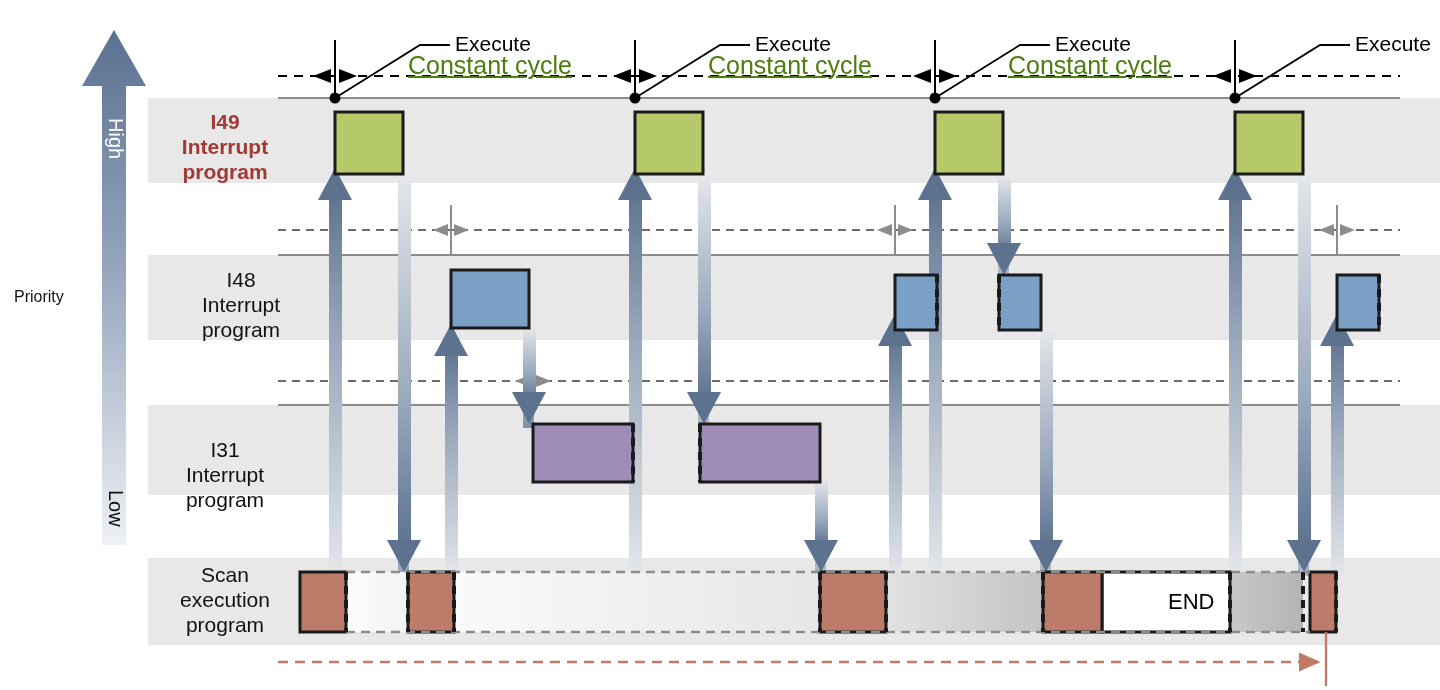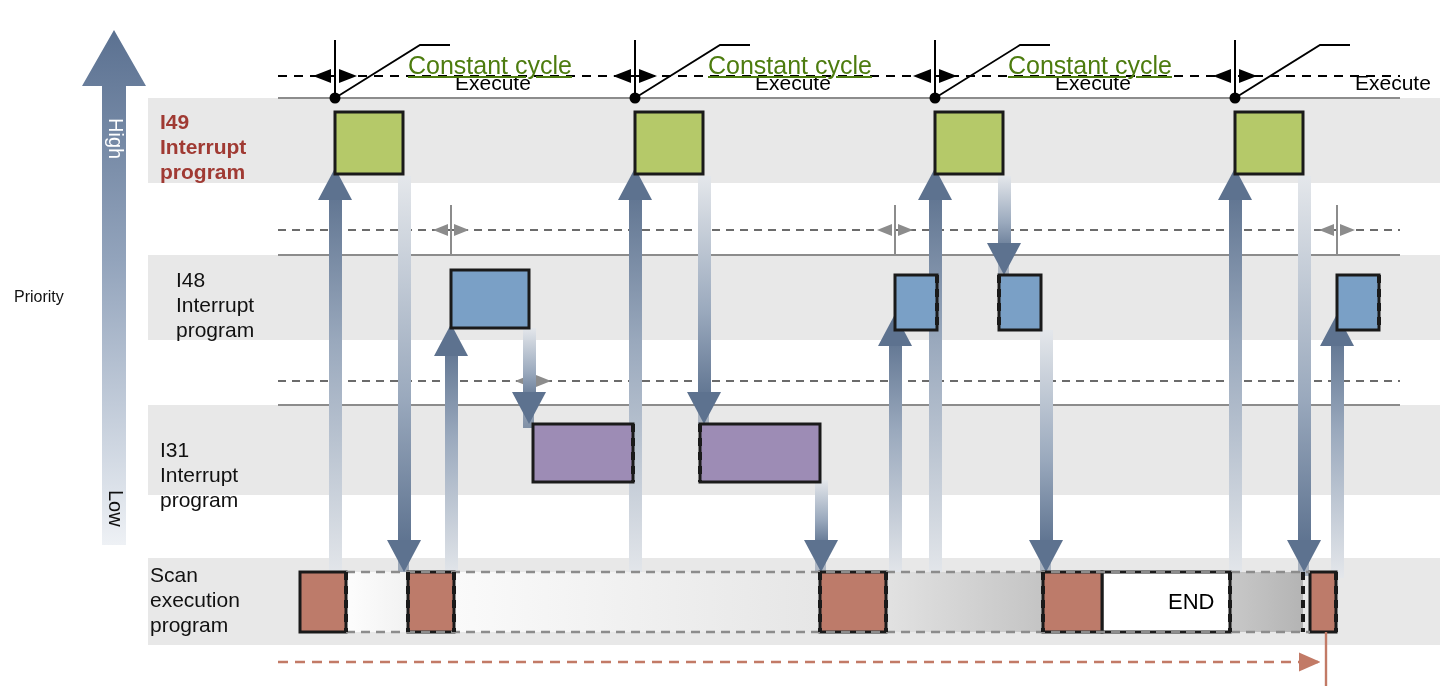--- a/index.html
+++ b/index.html
@@ -1,26 +1,26 @@
 <!DOCTYPE html>
 <html><head>
 <meta charset="utf-8">
 <style>
   html,body{margin:0;padding:0;background:#fff;}
   body{width:1440px;height:690px;font-family:"Liberation Sans",sans-serif;overflow:hidden;}
   #stage{position:relative;width:1440px;height:690px;}
   #stage svg{position:absolute;left:0;top:0;}
-  .lbl{position:absolute;line-height:1.18;}
+  .lbl{position:absolute;text-align:center;line-height:1.18;}
   .rowlabel{font-size:21px;color:#111;}
   .rowlabel.hi{color:#a03a33;font-weight:bold;}
   .prio{position:absolute;font-size:16px;color:#111;}
   .vert{position:absolute;font-size:20px;writing-mode:vertical-rl;text-orientation:mixed;}
   .vert.high{color:#ffffff;}
   .vert.low{color:#111;}
-  .tick-lbl{position:absolute;font-size:21px;color:#000;white-space:nowrap;margin-top:39px;}
+  .tick-lbl{position:absolute;font-size:21px;color:#000;white-space:nowrap;}
   .cyc-lbl{position:absolute;font-size:25px;color:#4d7c0f;white-space:nowrap;text-decoration:underline;}
   .endlbl{position:absolute;font-size:22px;color:#000;}
 </style>
 </head>
 <body>
 
 <div id="stage">
 
   <svg width="1440" height="690">
     <defs>

